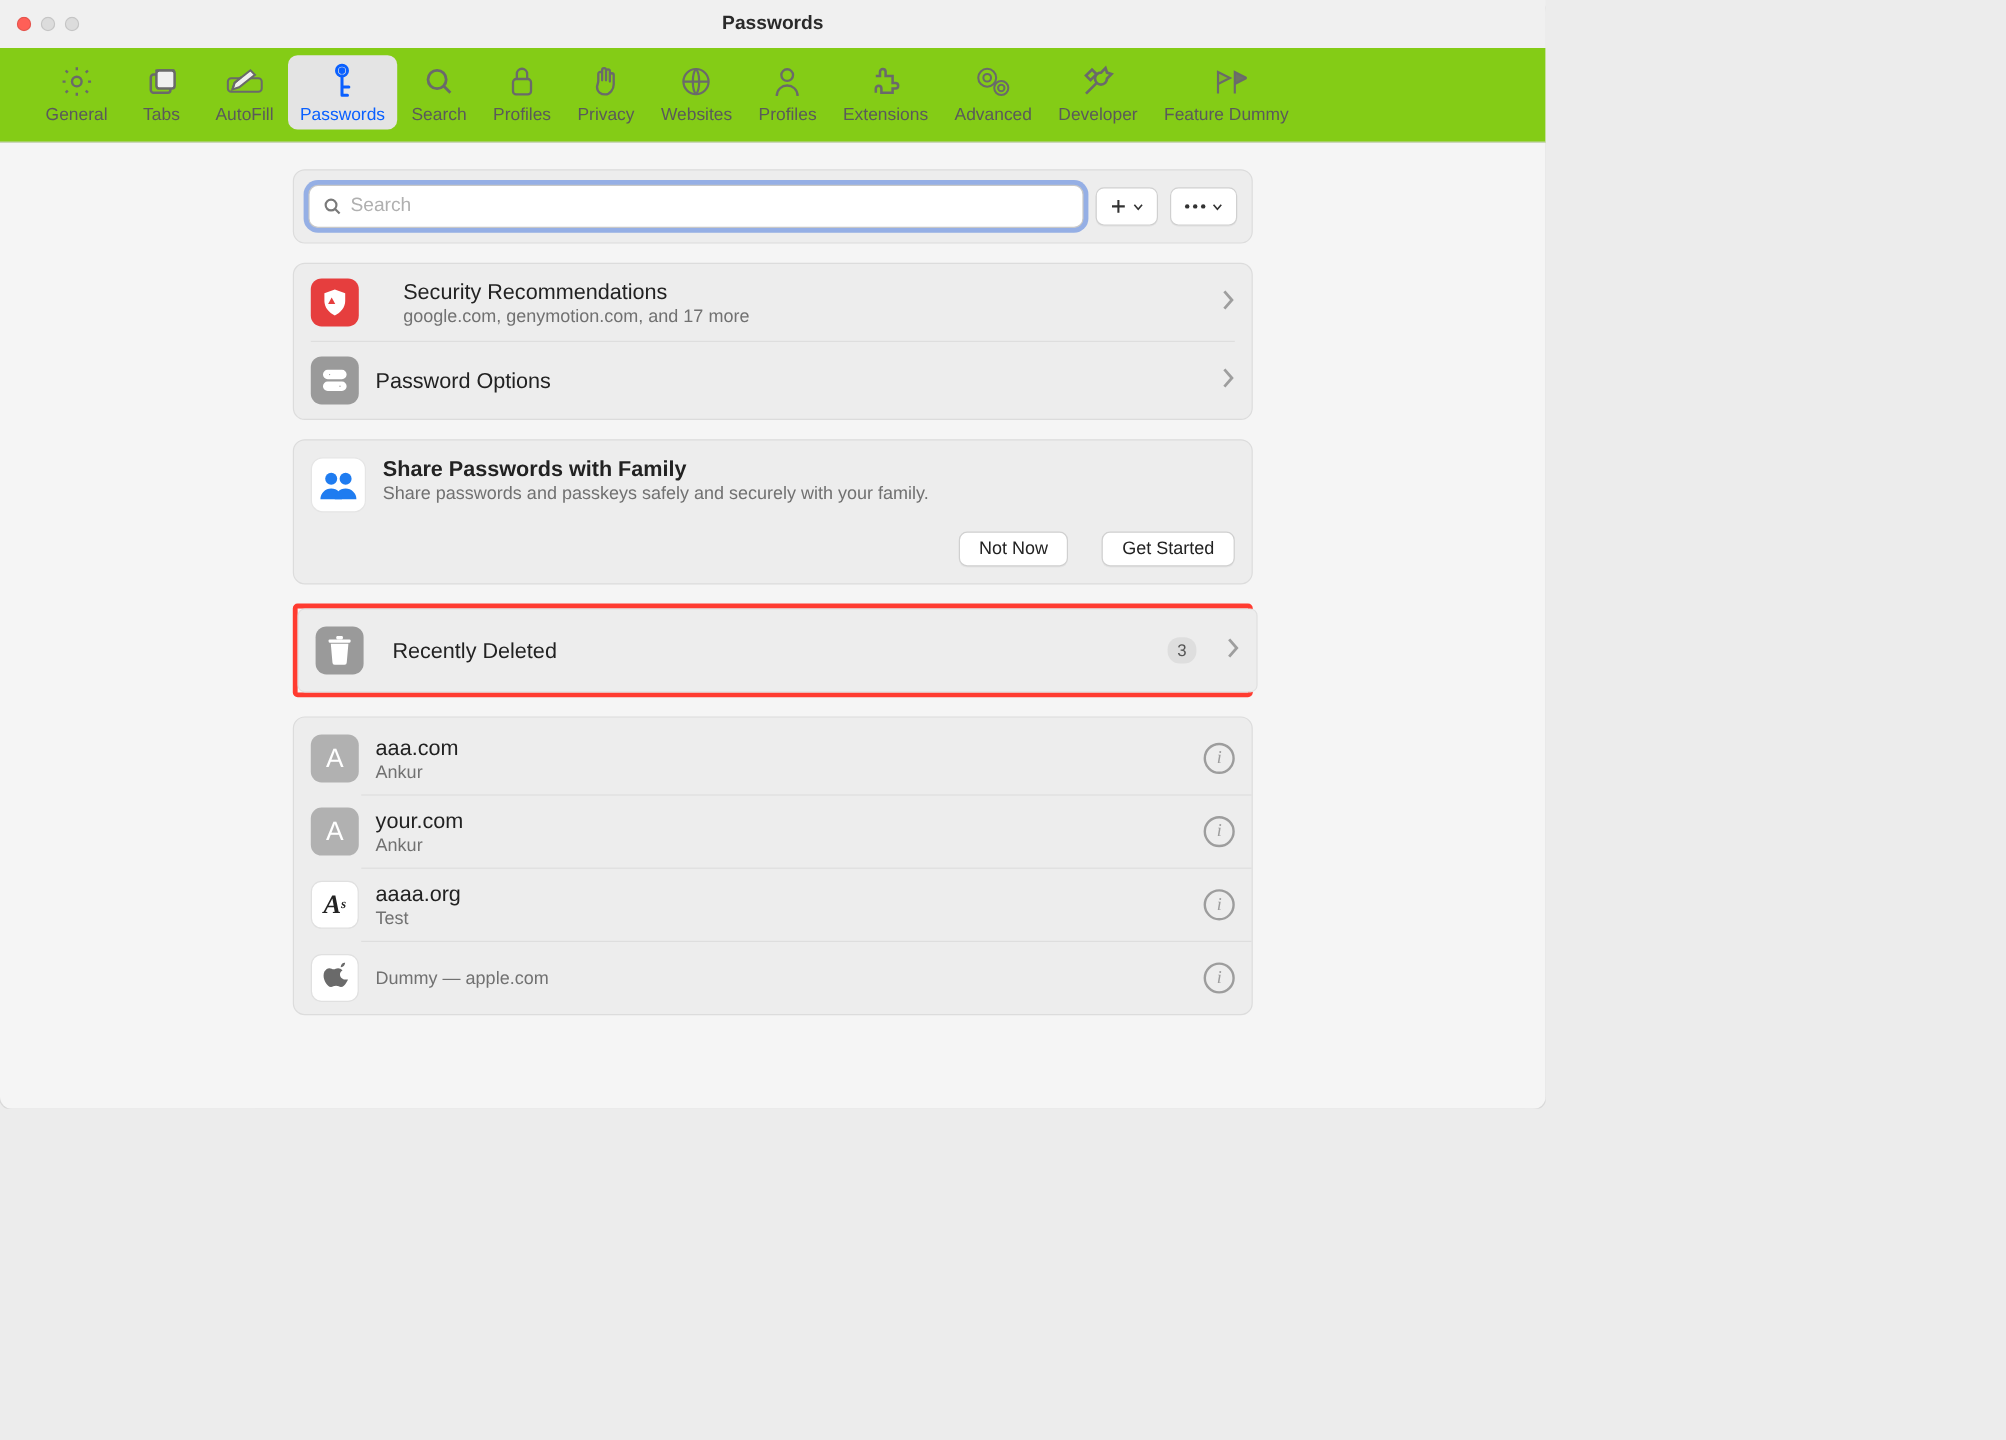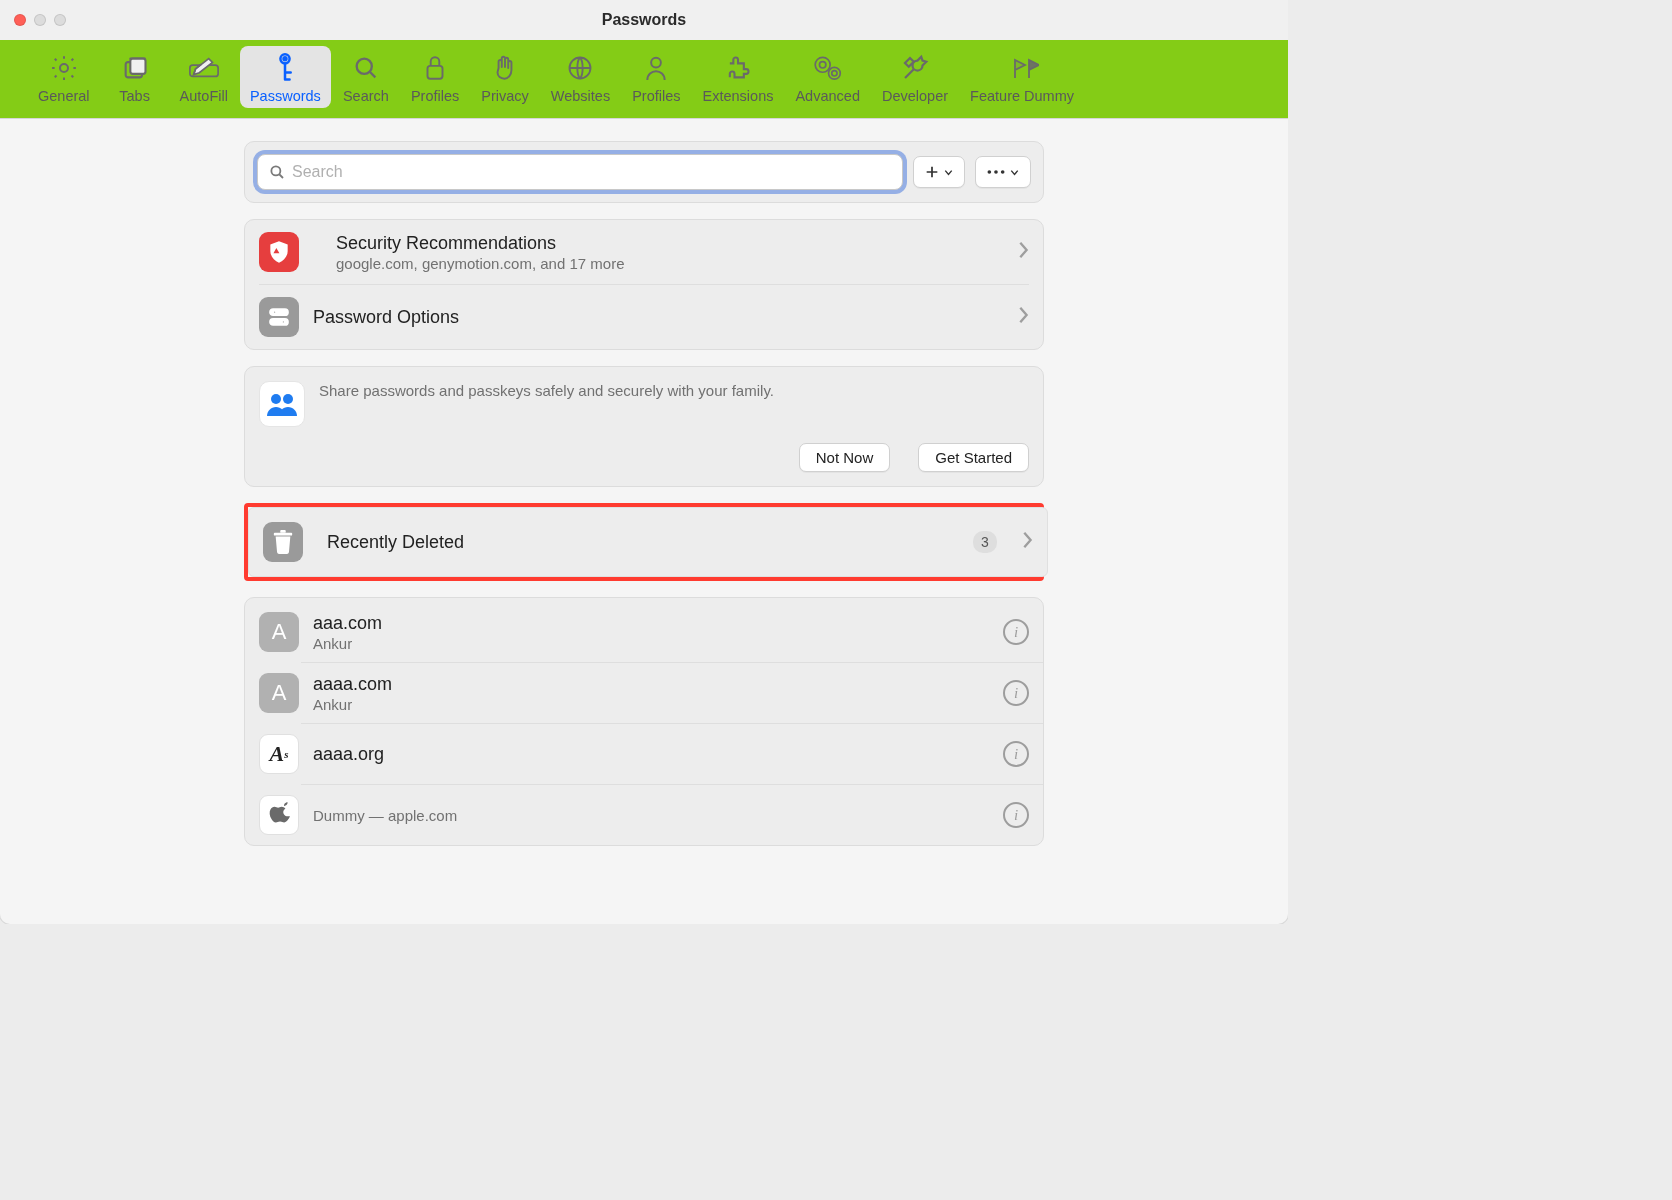--- a/index.html
+++ b/index.html
@@ -425,20 +425,21 @@
       <div class="family-top">
         <div class="family-icon">
           <svg width="34" height="26" viewBox="0 0 34 24" fill="#1f7cf0">
               <circle cx="11" cy="7" r="5"></circle>
               <circle cx="23" cy="7" r="5"></circle>
               <path d="M2 24c0-5 4-9 9-9s9 4 9 9"></path>
               <path d="M14 24c0-5 4-9 9-9s9 4 9 9"></path>
             </svg>
         </div>
         <div class="row-body">
+          <div class="row-title" style="font-weight:600;">Share Passwords with Family</div>
           <div class="row-sub">Share passwords and passkeys safely and securely with your family.</div>
         </div>
       </div>
       <div class="family-buttons">
         <button class="btn">Not Now</button>
         <button class="btn">Get Started</button>
       </div>
     </div>
 
     <div class="highlight-wrap highlighted">
@@ -470,30 +471,31 @@
         <div class="row-body">
           <div class="row-title">aaa.com</div>
           <div class="row-sub">Ankur</div>
         </div>
         <div class="info-btn">i</div>
       </div>
       <div class="divider-inset"></div>
       <div class="listrow">
         <div class="row-icon letter-icon">A</div>
         <div class="row-body">
-          <div class="row-title">aaaa.com</div>
+          <div class="row-title">your.com</div>
           <div class="row-sub">Ankur</div>
         </div>
         <div class="info-btn">i</div>
       </div>
       <div class="divider-inset"></div>
       <div class="listrow">
         <div class="row-icon" style="background:#fff;border:1px solid #e0e0e0;color:#222;font-style:italic;font-family:Georgia,serif;font-size:22px;font-weight:700;">A<span style="font-size:11px;">s</span></div>
         <div class="row-body">
           <div class="row-title">aaaa.org</div>
+          <div class="row-sub">Test</div>
         </div>
         <div class="info-btn">i</div>
       </div>
       <div class="divider-inset"></div>
       <div class="listrow">
         <div class="row-icon apple-letter">
           <svg width="22" height="26" viewBox="0 0 24 28" fill="#6a6a6a">
               <path d="M16.5 0c.1 1.4-.5 2.8-1.4 3.8-.9 1-2.4 1.8-3.8 1.7-.2-1.4.5-2.8 1.4-3.8C13.6.7 15.2 0 16.5 0zM20 20.4c-.8 1.8-1.2 2.6-2.3 4.2-1.5 2.2-3.6 5-6.2 5-2.3 0-2.9-1.5-6-1.5s-3.8 1.5-6.1 1.5c-2.6 0-4.6-2.5-6.1-4.7C-10 20.3-10.4 14-8.4 10.6c1.4-2.4 3.7-3.9 5.8-3.9 2.2 0 3.5 1.5 5.3 1.5 1.7 0 2.8-1.5 5.3-1.5 1.9 0 3.9 1 5.3 2.8-4.7 2.6-3.9 9.3 1.7 10.9z" transform="translate(9,0) scale(0.75)"></path>
             </svg>
         </div>

